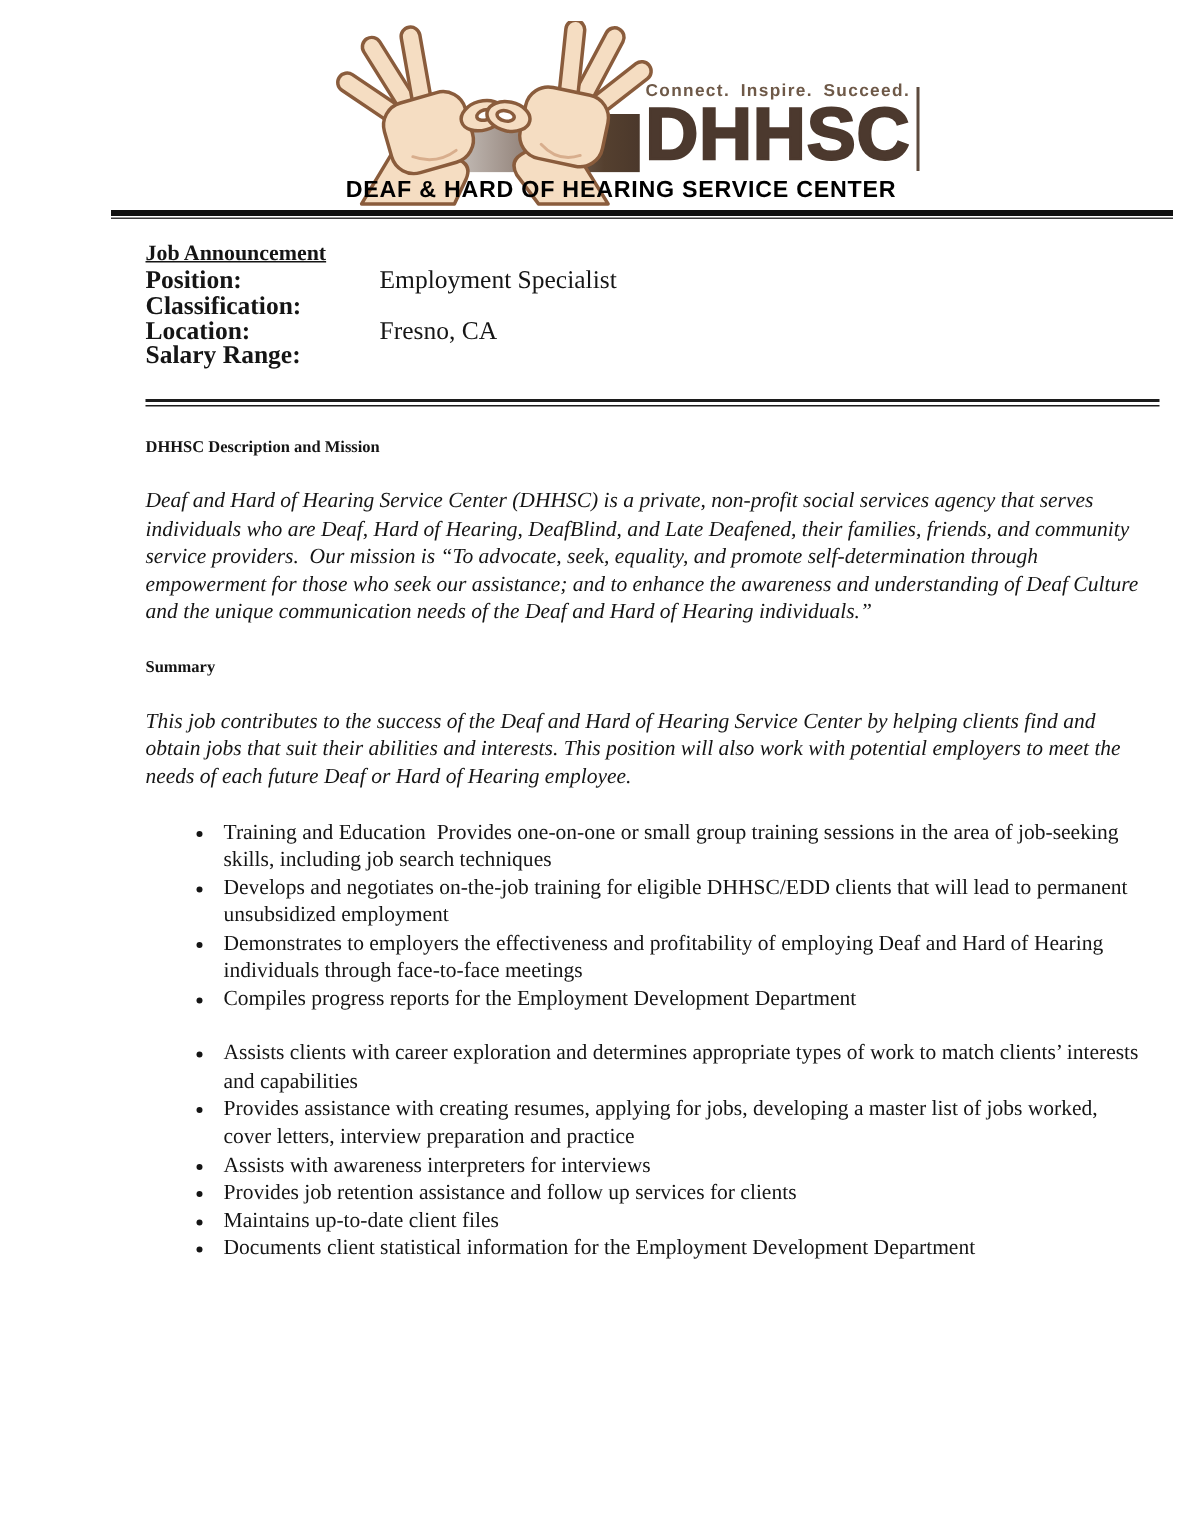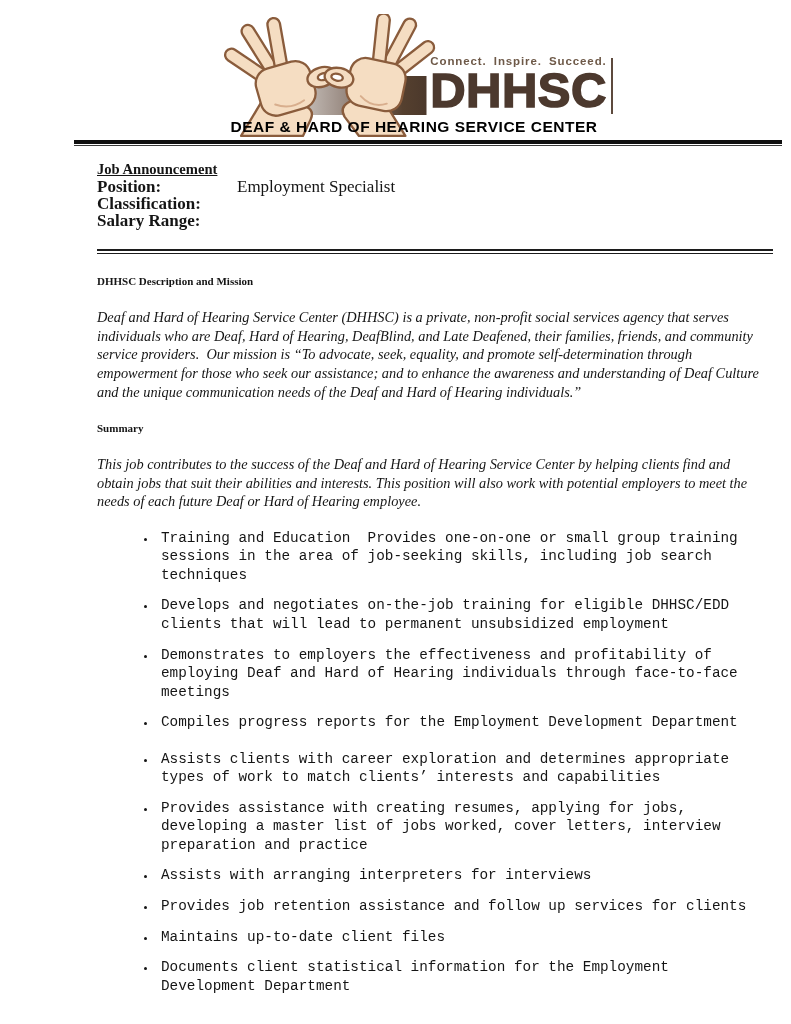--- a/index.html
+++ b/index.html
@@ -51,25 +51,25 @@
   }
   
   main{padding:14px 56px 0 65px;}
   .doc-text{font-size:14.35px;line-height:18.55px;white-space:pre-wrap;}
   .announce-title{
     display:inline-block;font-weight:bold;text-decoration:underline;
     font-size:14.6px;line-height:17px;margin-bottom:1px;
   }
   .announce-row{display:flex;font-size:17px;line-height:16.8px;}
   .announce-label{width:140px;font-weight:bold;flex:none;}
-  .announce-value{flex:1;}
+  .announce-value{flex:1;margin-left:16px;}
   h2{font-size:11px;line-height:18px;font-weight:bold;margin:18px 0;}
   p{margin:18px 0;font-style:italic;}
   ul{margin:18px 0;padding-left:48px;}
-  li{padding-left:4px;margin:12px;font-family:Liberation Mono, monospace;}
+  li{padding-left:4px;margin:0;}
   li::marker{font-size:12px;}
 </style>
 </head>
 <body>
 
 <div class="page">
 
   <header class="logo-wrap">
     <div class="grad-bar"></div>
 
@@ -126,20 +126,24 @@
     <div>
       <span class="announce-title">Job Announcement</span>
       <div class="announce-row">
         <span class="announce-label">Position:</span>
         <span class="announce-value">Employment Specialist</span>
       </div>
       <div class="announce-row">
         <span class="announce-label">Classification:</span>
       </div>
       <div class="announce-row">
+        <span class="announce-label">Location:</span>
+        <span class="announce-value">Fresno, CA</span>
+      </div>
+      <div class="announce-row">
         <span class="announce-label">Salary Range:</span>
       </div>
     </div>
 
     <div class="rule-mid"></div>
 
     <section>
       <h2>DHHSC Description and Mission</h2>
       <p class="doc-text">Deaf and Hard of Hearing Service Center (DHHSC) is a private, non-profit social services agency that serves individuals who are Deaf, Hard of Hearing, DeafBlind, and Late Deafened, their families, friends, and community service providers.  Our mission is “To advocate, seek, equality, and promote self-determination through empowerment for those who seek our assistance; and to enhance the awareness and understanding of Deaf Culture and the unique communication needs of the Deaf and Hard of Hearing individuals.”</p>
     </section>
@@ -155,21 +159,21 @@
         <li class="doc-text">Develops and negotiates on-the-job training for eligible DHHSC/EDD clients that will lead to permanent unsubsidized employment</li>
         <li class="doc-text">Demonstrates to employers the effectiveness and profitability of employing Deaf and Hard of Hearing individuals through face-to-face meetings</li>
         <li class="doc-text">Compiles progress reports for the Employment Development Department</li>
       </ul>
     </section>
 
     <section>
       <ul>
         <li class="doc-text">Assists clients with career exploration and determines appropriate types of work to match clients’ interests and capabilities</li>
         <li class="doc-text">Provides assistance with creating resumes, applying for jobs, developing a master list of jobs worked, cover letters, interview preparation and practice</li>
-        <li class="doc-text">Assists with arranging interpreters for interviews</li>
+        <li class="doc-text">Assists with awareness interpreters for interviews</li>
         <li class="doc-text">Provides job retention assistance and follow up services for clients</li>
         <li class="doc-text">Maintains up-to-date client files</li>
         <li class="doc-text">Documents client statistical information for the Employment Development Department</li>
       </ul>
     </section>
 
   </main>
 </div>
 
 </body></html>

